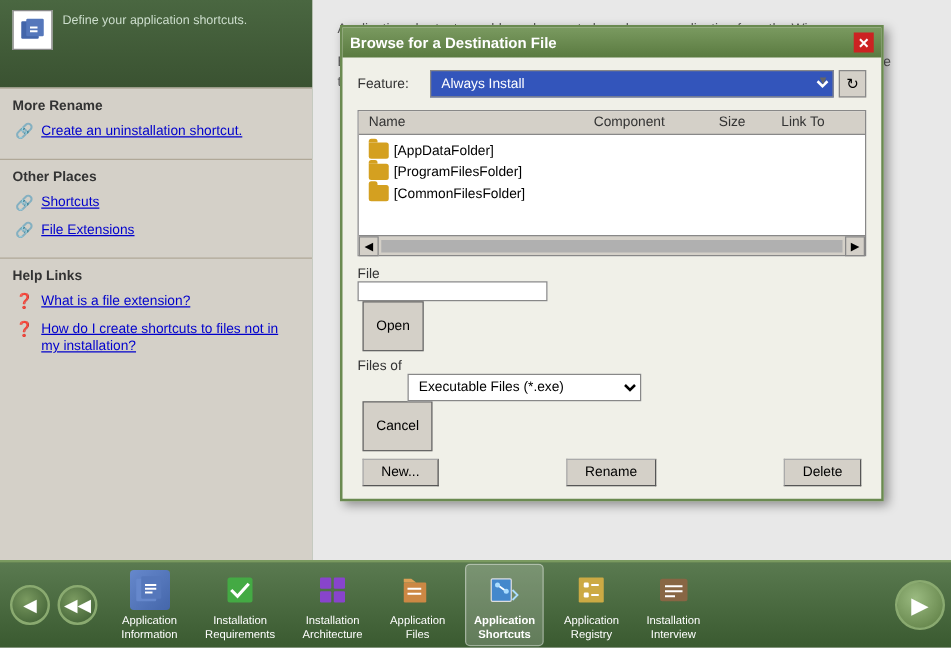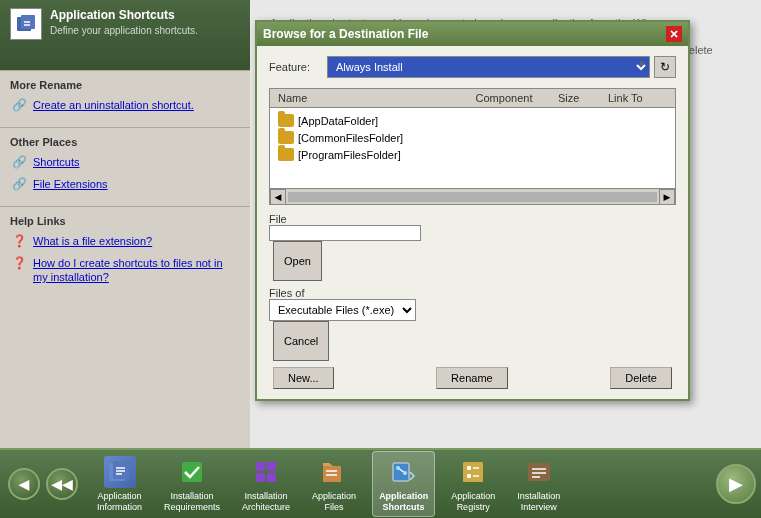--- a/index.html
+++ b/index.html
@@ -130,21 +130,21 @@
       position: absolute;
       top: 0; left: 0; right: 0; bottom: 0;
       background: rgba(180,180,180,0.3);
       z-index: 5;
     }
 
     
     .dialog {
       position: absolute;
       top: 20px;
-      left: 5px;
+      left: 22px;
       width: 435px;
       background: #f0f0e8;
       border: 2px solid #6a8a50;
       box-shadow: 3px 3px 8px rgba(0,0,0,0.4);
       z-index: 10;
     }
 
     .dialog-title-bar {
       background: linear-gradient(to bottom, #7a9a60, #5a7a40);
       display: flex;
@@ -242,21 +242,21 @@
       padding: 2px 4px;
     }
 
     .col-header {
       font-size: 11px;
       color: #333;
       padding: 1px 4px;
     }
 
     .col-name { width: 180px; }
-    .col-component { width: 100px; text-align: center; }
+    .col-component { width: 100px; }
     .col-size { width: 50px; }
     .col-link { flex: 1; }
 
     .file-list-body {
       height: 80px;
       overflow-y: auto;
       padding: 4px;
       border-radius: 15px;
     }
 
@@ -355,20 +355,21 @@
       position: relative;
     }
 
     .form-select-wrapper select {
       width: 100%;
       height: 22px;
       background: white;
       border: 1px solid #888;
       font-size: 11px;
       padding: 1px 4px;
+      margin-left: 40px;
     }
 
     
     .dialog-bottom-btns {
       display: flex;
       justify-content: space-between;
       padding: 0 4px;
       margin-top: 4px;
       gap: 48px;
     }
@@ -477,21 +478,20 @@
       <div class="header-bar">
         <div class="header-icon">
           <svg width="22" height="22" viewBox="0 0 22 22">
             <rect x="2" y="4" width="14" height="14" fill="#4466aa" rx="1"></rect>
             <rect x="6" y="2" width="14" height="14" fill="#5577bb" rx="1"></rect>
             <line x1="9" y1="9" x2="15" y2="9" stroke="white" stroke-width="1.5"></line>
             <line x1="9" y1="12" x2="15" y2="12" stroke="white" stroke-width="1.5"></line>
           </svg>
         </div>
         <div class="header-text">
-          <div class="header-title">Application Shortcuts</div>
           <div class="header-subtitle">Define your application shortcuts.</div>
         </div>
       </div>
 
       <div class="section">
         <div class="section-title">More Rename</div>
         <div class="section-item create-shortcut-item">
           <div class="item-icon">🔗</div>
           <div class="item-text">Create an uninstallation shortcut.</div>
         </div>
@@ -551,25 +551,25 @@
               <span class="col-header col-size">Size</span>
               <span class="col-header col-link">Link To</span>
             </div>
             <div class="file-list-body">
               <div class="folder-item">
                 <div class="folder-icon" style="width:16px;height:13px;background:#d4a020;border-radius:0 2px 2px 2px;margin-right:4px;display:inline-block;"></div>
                 <span>[AppDataFolder]</span>
               </div>
               <div class="folder-item">
                 <div class="folder-icon" style="width:16px;height:13px;background:#d4a020;border-radius:0 2px 2px 2px;margin-right:4px;display:inline-block;"></div>
-                <span>[CommonFilesFolder]</span>
+                <span>[ProgramFilesFolder]</span>
               </div>
               <div class="folder-item">
                 <div class="folder-icon" style="width:16px;height:13px;background:#d4a020;border-radius:0 2px 2px 2px;margin-right:4px;display:inline-block;"></div>
-                <span>[ProgramFilesFolder]</span>
+                <span>[CommonFilesFolder]</span>
               </div>
             </div>
 
             <div class="h-scrollbar">
               <button class="scroll-btn">◀</button>
               <div class="scroll-track"></div>
               <button class="scroll-btn">▶</button>
             </div>
           </div>
 

